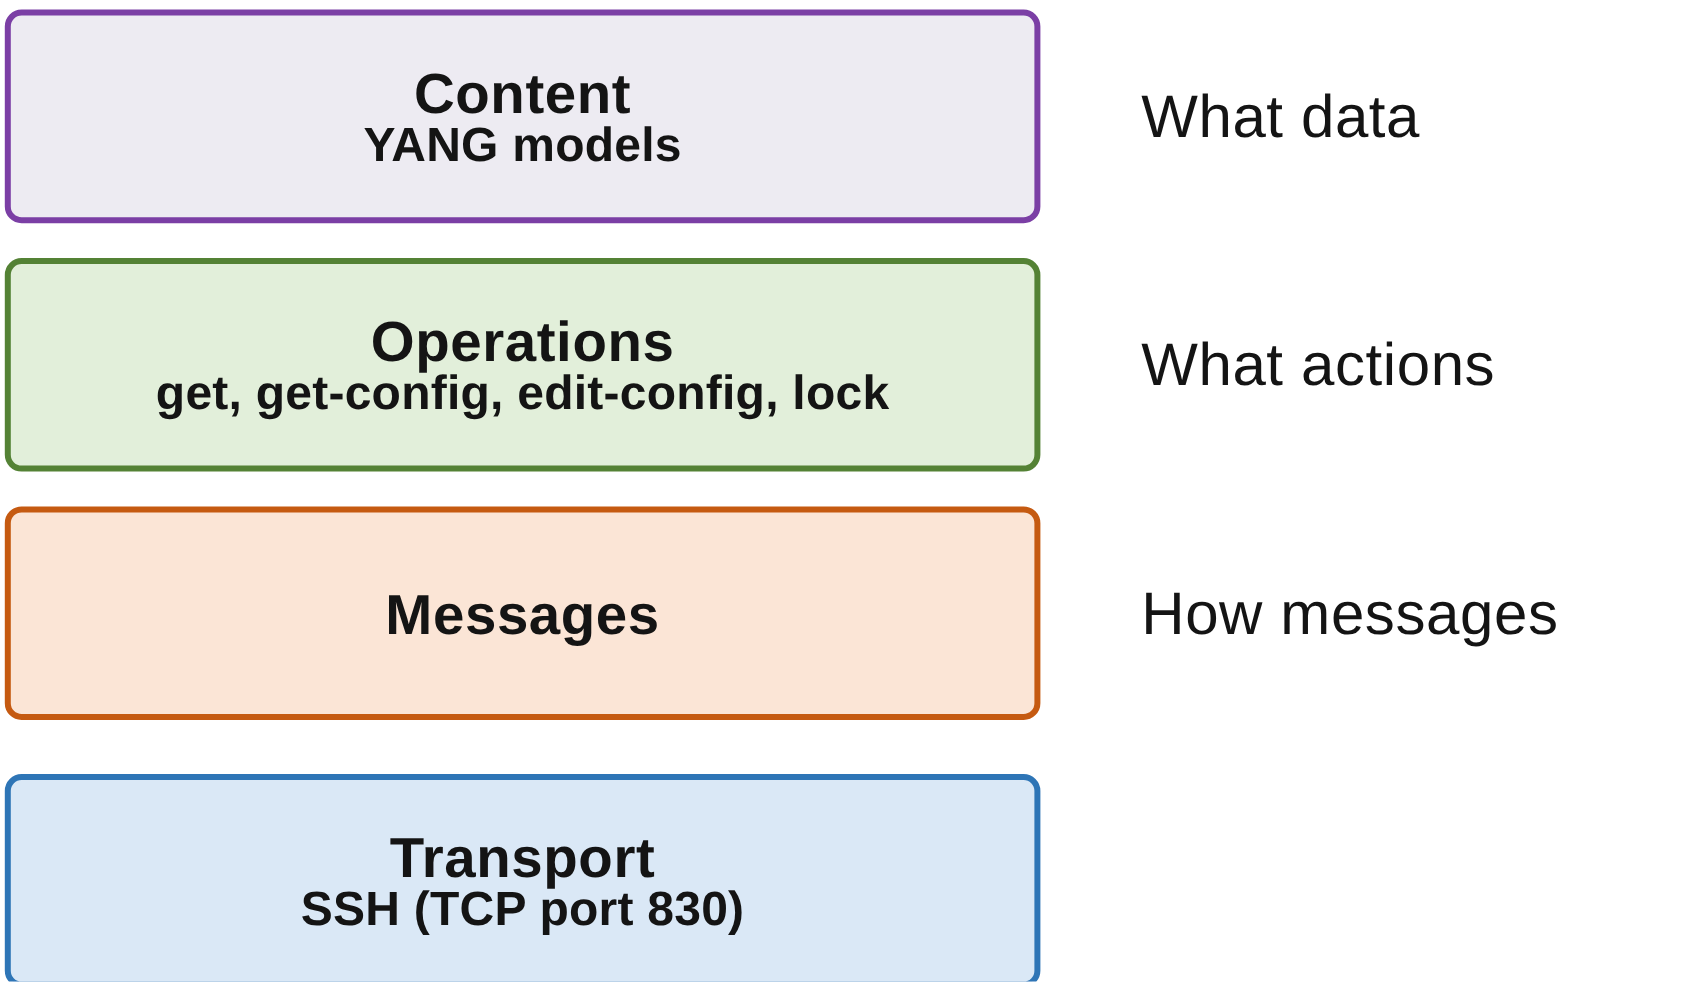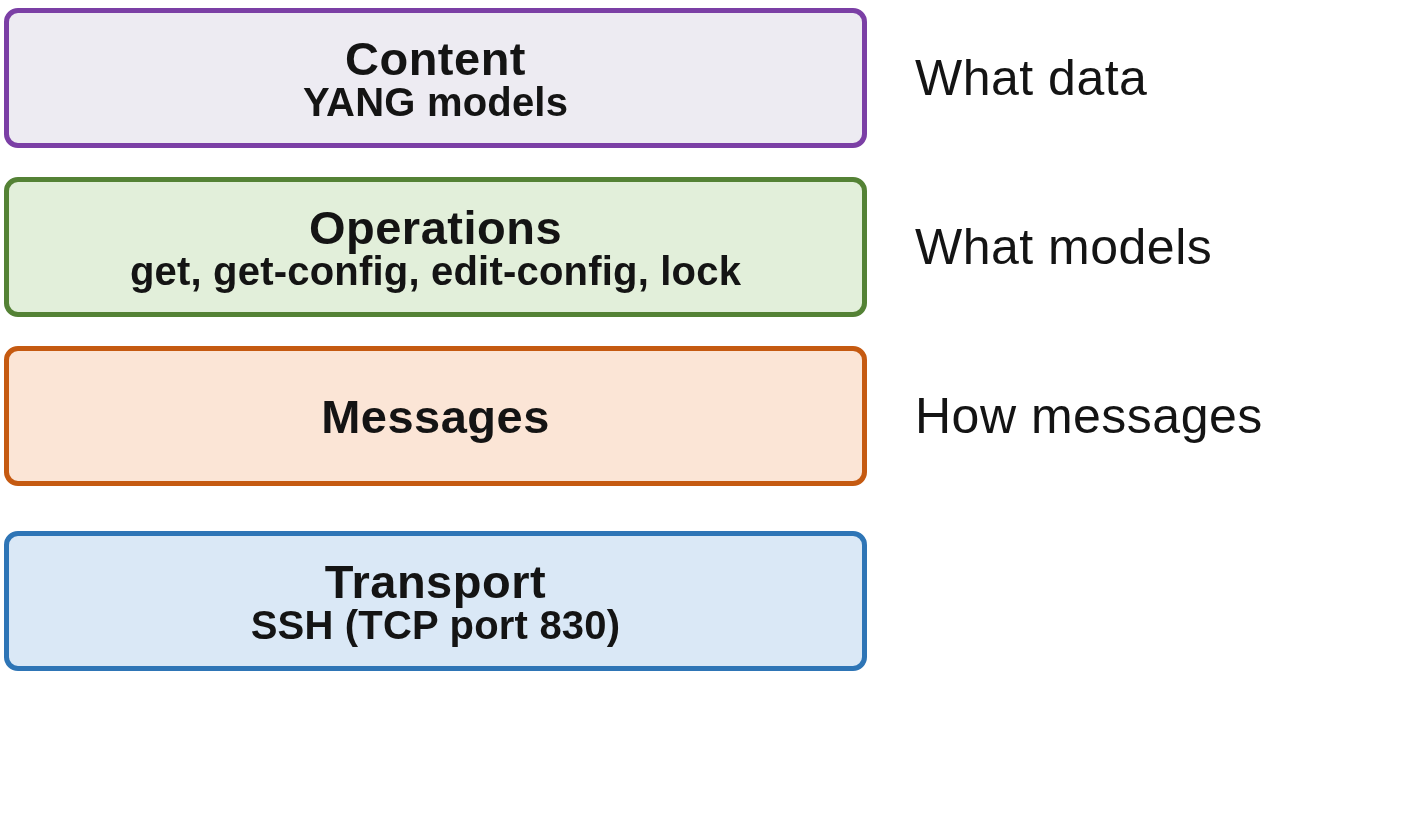--- a/index.html
+++ b/index.html
@@ -14,21 +14,21 @@
   }
   .diagram {
     display: grid;
     grid-template-columns: 863px 1fr;
     column-gap: 48px;
     row-gap: 29px;
     padding: 8px 0 0 4px;
     box-sizing: border-box;
   }
   .layer-box {
-    height: 140px;
+    height: 178px;
     box-sizing: border-box;
     border: 5px solid #000;
     border-radius: 14px;
     display: flex;
     flex-direction: column;
     align-items: center;
     justify-content: center;
     background: #eee;
   }
   .layer-title {
@@ -43,38 +43,39 @@
     line-height: 1;
     letter-spacing: 0.2px;
   }
   .annotation {
     display: flex;
     align-items: center;
     font-size: 50px;
     font-weight: 400;
     letter-spacing: 0.5px;
     white-space: nowrap;
+    margin-left: 36px;
   }
 </style>
 </head>
 <body>
 
 <div class="diagram">
 
   <div class="layer-box" style="border-color: rgb(123, 63, 165); background-color: rgb(237, 235, 242);">
     <div class="layer-title">Content</div>
     <div class="layer-detail">YANG models</div>
   </div>
   <div class="annotation">What data</div>
 
   <div class="layer-box" style="border-color: rgb(84, 130, 53); background-color: rgb(226, 239, 218); border-radius: 14px;">
     <div class="layer-title">Operations</div>
     <div class="layer-detail">get, get-config, edit-config, lock</div>
   </div>
-  <div class="annotation">What models</div>
+  <div class="annotation">What actions</div>
 
   <div class="layer-box" style="border-color: rgb(197, 90, 17); background-color: rgb(251, 229, 214); text-align: center;">
     <div class="layer-title">Messages</div>
   </div>
   <div class="annotation">How messages</div>
 
   <div class="layer-box" style="border-color: rgb(46, 117, 182); background-color: rgb(218, 232, 246); margin-top: 16px;">
     <div class="layer-title">Transport</div>
     <div class="layer-detail">SSH (TCP port 830)</div>
   </div>

